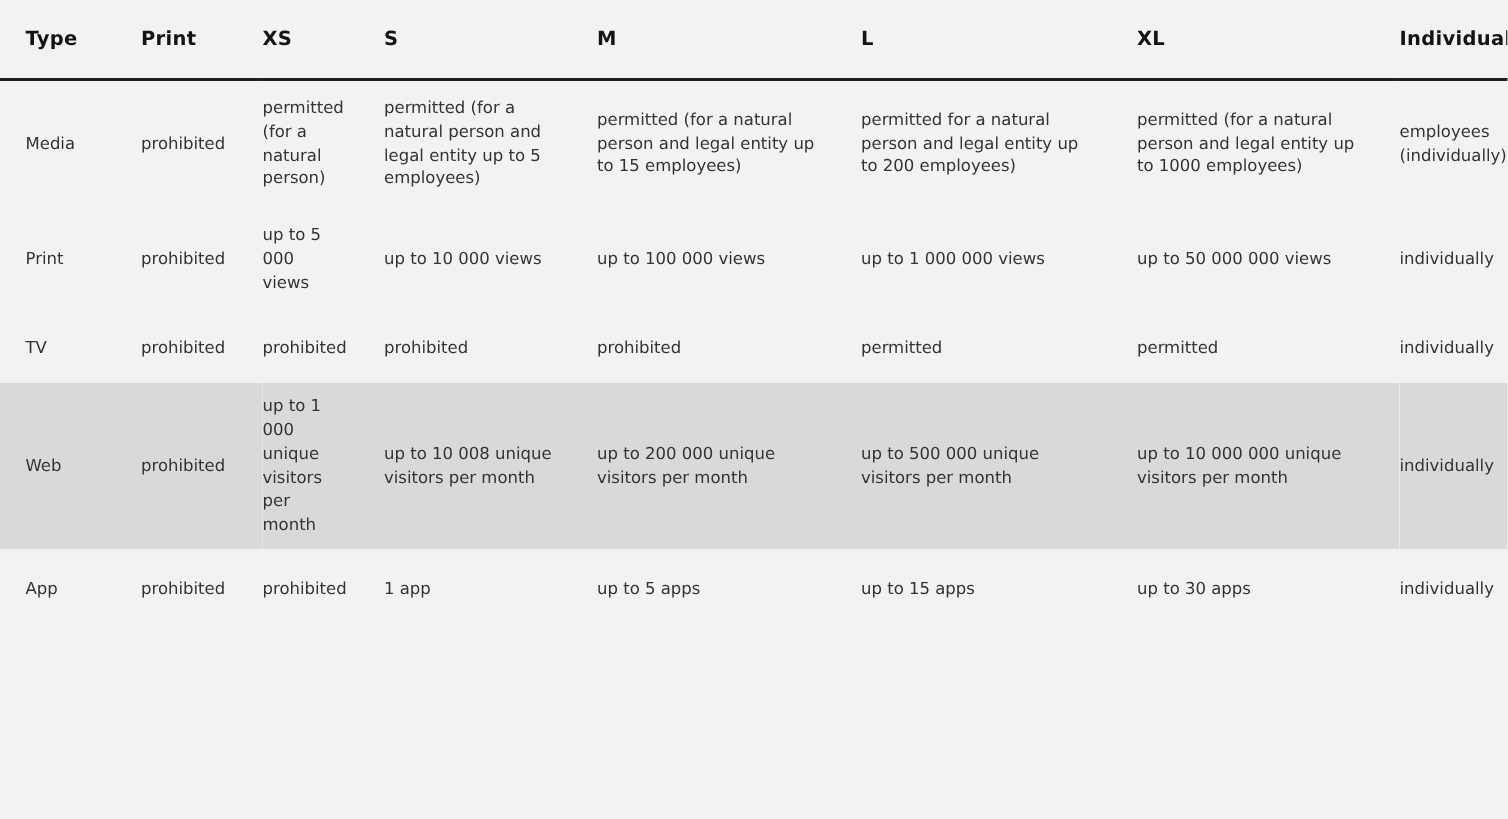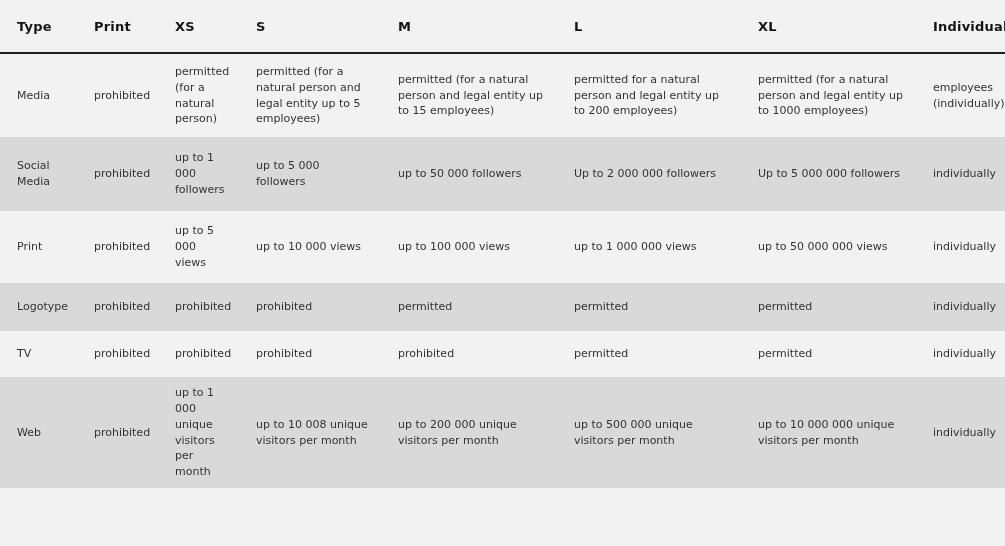--- a/index.html
+++ b/index.html
@@ -87,48 +87,28 @@
     <tr class="h84">
       <td>Media</td>
       <td>prohibited</td>
       <td>permitted (for a natural person)</td>
       <td>permitted (for a natural person and legal entity up to 5 employees)</td>
       <td>permitted (for a natural person and legal entity up to 15 employees)</td>
       <td>permitted for a natural person and legal entity up to 200 employees)</td>
       <td>permitted (for a natural person and legal entity up to 1000 employees)</td>
       <td>employees (individually)</td>
     </tr>
-    <tr class="h74 band">
-      <td>Social Media</td>
-      <td>prohibited</td>
-      <td>up to 1 000 followers</td>
-      <td>up to 5 000 followers</td>
-      <td>up to 50 000 followers</td>
-      <td>Up to 2 000 000 followers</td>
-      <td>Up to 5 000 000 followers</td>
-      <td>individually</td>
-    </tr>
     <tr class="h72">
       <td>Print</td>
       <td>prohibited</td>
       <td>up to 5 000 views</td>
       <td>up to 10 000 views</td>
       <td>up to 100 000 views</td>
       <td>up to 1 000 000 views</td>
       <td>up to 50 000 000 views</td>
-      <td>individually</td>
-    </tr>
-    <tr class="h48 band">
-      <td>Logotype</td>
-      <td>prohibited</td>
-      <td>prohibited</td>
-      <td>prohibited</td>
-      <td>permitted</td>
-      <td>permitted</td>
-      <td>permitted</td>
       <td>individually</td>
     </tr>
     <tr class="h49">
       <td>TV</td>
       <td>prohibited</td>
       <td>prohibited</td>
       <td>prohibited</td>
       <td>prohibited</td>
       <td>permitted</td>
       <td>permitted</td>
@@ -137,14 +117,24 @@
     <tr class="h111 band">
       <td>Web</td>
       <td>prohibited</td>
       <td>up to 1 000 unique visitors per month</td>
       <td>up to 10 008 unique visitors per month</td>
       <td>up to 200 000 unique visitors per month</td>
       <td>up to 500 000 unique visitors per month</td>
       <td>up to 10 000 000 unique visitors per month</td>
       <td>individually</td>
     </tr>
+    <tr class="h53">
+      <td>App</td>
+      <td>prohibited</td>
+      <td>prohibited</td>
+      <td>1 app</td>
+      <td>up to 5 apps</td>
+      <td>up to 15 apps</td>
+      <td>up to 30 apps</td>
+      <td>individually</td>
+    </tr>
   </tbody>
 </table>
 
 </body></html>

